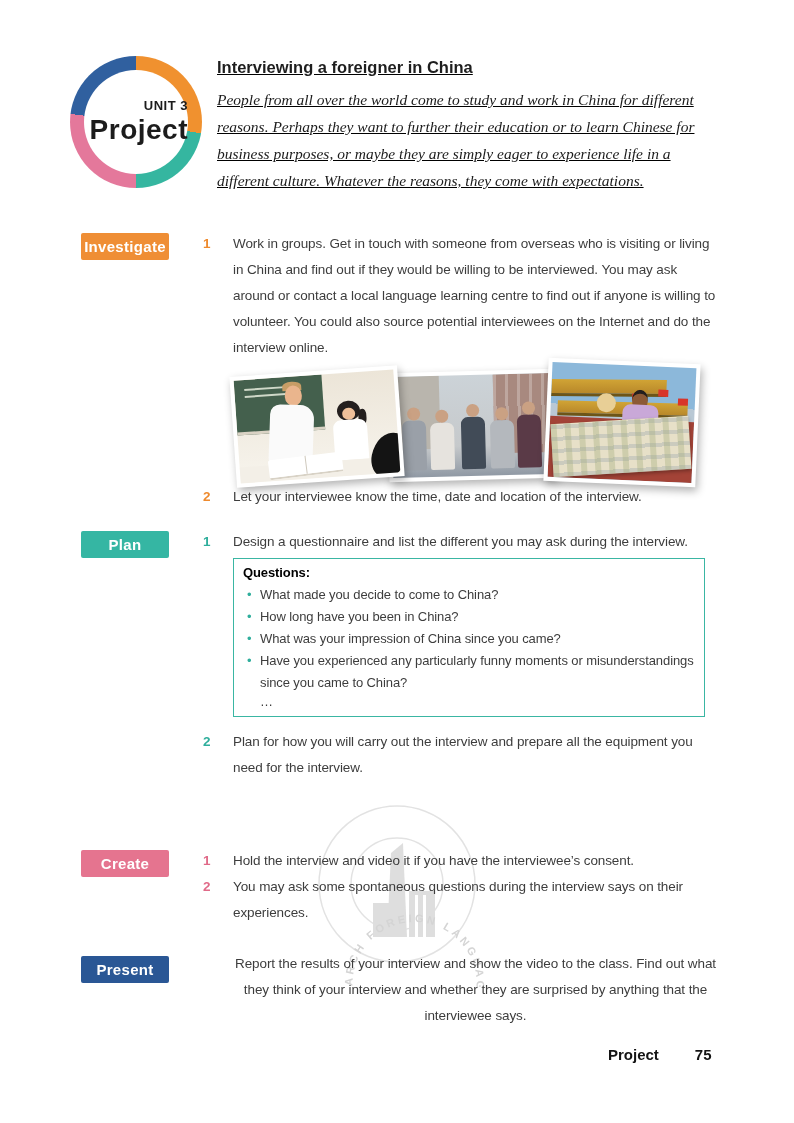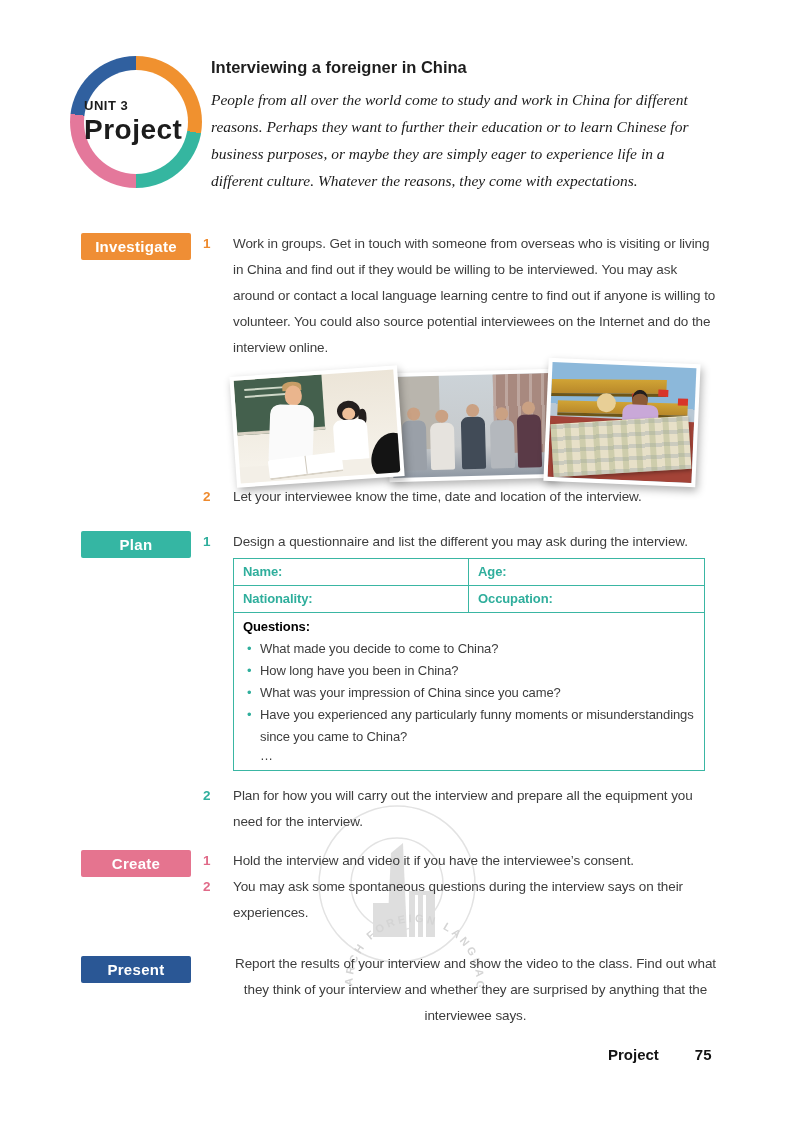--- a/index.html
+++ b/index.html
@@ -7,32 +7,32 @@
         font-family:"Liberation Sans",sans-serif;overflow:hidden;}
   .layer{position:absolute;inset:0;z-index:1;}
 
   
   .watermark{position:absolute;left:297px;top:787px;z-index:0;opacity:.85;}
 
   
   .logo{position:absolute;left:70px;top:56px;width:132px;height:132px;border-radius:50%;
         background:conic-gradient(#f0912f 0deg 100deg,#35b6a0 100deg 180deg,#e4789b 180deg 277deg,#30609f 277deg 360deg);}
   .logo-inner{position:absolute;inset:14px;background:#fff;border-radius:50%;
-        display:flex;flex-direction:column;align-items:flex-start;justify-content:center;}
+        display:flex;flex-direction:column;align-items:flex-end;justify-content:center;}
   .logo-unit{font-size:13px;font-weight:bold;color:#1c1c1c;letter-spacing:.5px;}
   .logo-title{font-size:28px;font-weight:bold;color:#1c1c1c;letter-spacing:.5px;margin-top:1px;}
 
   
-  .header-text{position:absolute;left:211px;top:58px;width:502px;}
+  .header-text{position:absolute;left:217px;top:58px;width:502px;text-decoration:underline;}
   .h-title{font-size:16.5px;font-weight:bold;color:#1e1e1e;}
   .h-intro{margin-top:9px;font-family:"Liberation Serif",serif;font-style:italic;
            font-size:15.5px;line-height:27px;color:#1b1b1b;}
 
   
-  .badge{position:absolute;left:81px;width:110px;height:27px;border-radius:2px;color:#fff;
+  .badge{position:absolute;left:81px;width:88px;height:27px;border-radius:2px;color:#fff;
          font-weight:bold;font-size:15px;display:flex;align-items:center;justify-content:center;letter-spacing:.3px;}
   .b-investigate{background:#ef8e35;top:233px;}
   .b-plan{background:#35b6a3;top:531px;}
   .b-create{background:#e5748f;top:850px;}
   .b-present{background:#2a5795;top:956px;}
 
   .content{position:absolute;left:203px;width:515px;color:#3d3d3d;font-size:13.5px;line-height:26px;letter-spacing:-.1px;}
   .c-investigate{top:231px;}
   .c-plan{top:529px;}
   .c-create{top:848px;}
@@ -209,26 +209,20 @@
     </div>
 
     <div class="badge b-plan">Plan</div>
     <div class="content c-plan">
       <div class="item">
         <span class="num num-teal">1</span>
         <span class="txt nowrap">Design a questionnaire and list the different you may ask during the interview.</span>
       </div>
 
       <div class="q-table">
-        <div class="grid2">
-          <div class="cell first">Name:</div>
-          <div class="cell">Age:</div>
-          <div class="cell first">Nationality:</div>
-          <div class="cell">Occupation:</div>
-        </div>
         <div class="q-block">
           <div class="q-label">Questions:</div>
           <ul class="q-list">
             <li>What made you decide to come to China?</li>
             <li>How long have you been in China?</li>
             <li>What was your impression of China since you came?</li>
             <li>Have you experienced any particularly funny moments or misunderstandings since you came to China?</li>
           </ul>
           <div class="q-ellipsis">…</div>
         </div>

